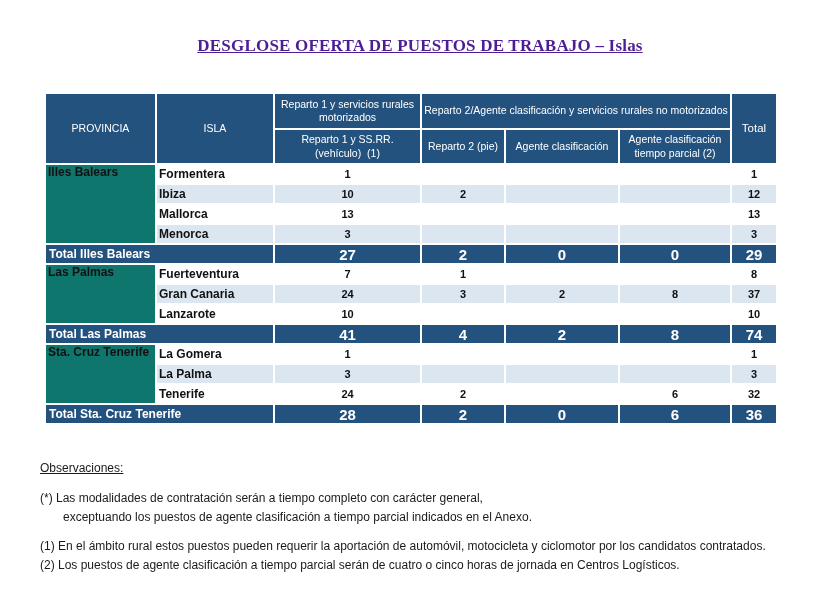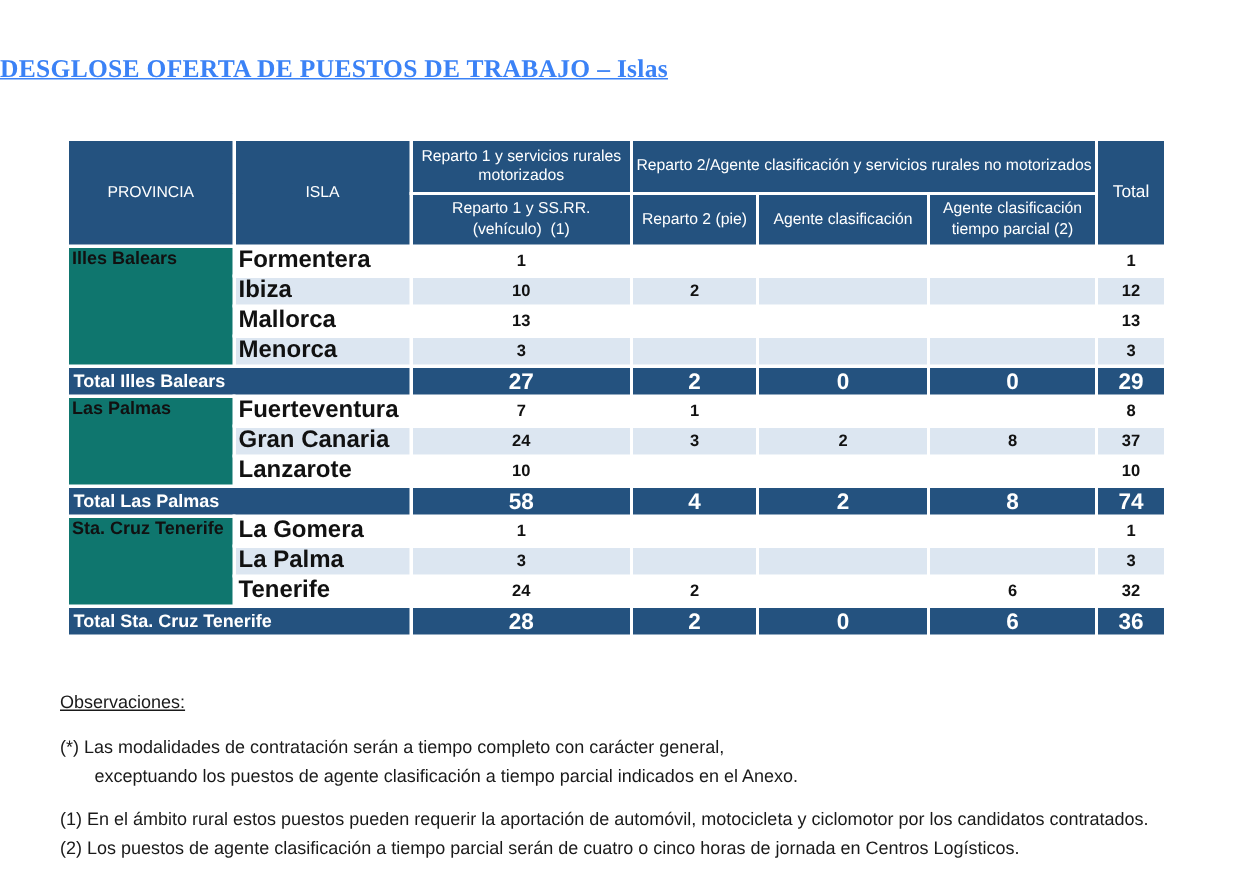--- a/index.html
+++ b/index.html
@@ -2,24 +2,25 @@
 <html style="--header-blue: #24527F; --row-light: #DCE6F1;"><head>
 <meta charset="utf-8">
 <style>
   * { margin:0; padding:0; box-sizing:border-box; }
   html,body { width:840px; height:590px; background:#ffffff; overflow:hidden; }
   body { font-family:"Liberation Sans", sans-serif; color:#111111; }
   .page { position:relative; width:840px; height:590px; background:#ffffff; }
 
   .title {
     position:absolute; top:36px; left:0; width:840px;
+    text-align:center;
     font-family:"Liberation Serif", serif;
     font-weight:bold; font-size:17px;
     text-decoration:underline;
-    color:#3b82f6;
+    color:#4c1d95;
     letter-spacing:0.2px;
   }
 
   table.jobs {
     position:absolute; left:44px; top:92px;
     width:732px;
     border-collapse:collapse;
     table-layout:fixed;
   }
   table.jobs th, table.jobs td {
@@ -41,21 +42,21 @@
   tbody tr { height:20px; }
 
   td.prov {
     font-weight:bold; font-size:12px;
     text-align:left; vertical-align:top;
     padding:2px 2px 0 3px;
     background:#0f766e;
     white-space:nowrap;
   }
   td.isla {
-    font-weight:bold; font-size:16px;
+    font-weight:bold; font-size:12px;
     text-align:left; padding-left:6px;
     white-space:nowrap;
   }
   td.num {
     font-weight:bold; font-size:11px;
     text-align:center;
   }
   tr.alt td { background:var(--row-light,#DCE6F1); }
 
   tr.total td {
@@ -174,21 +175,21 @@
       <tr>
         <td class="isla">Lanzarote</td>
         <td class="num">10</td>
         <td class="num"></td>
         <td class="num"></td>
         <td class="num"></td>
         <td class="num">10</td>
       </tr>
       <tr class="total">
         <td class="tlabel" colspan="2">Total Las Palmas</td>
-        <td class="num">58</td>
+        <td class="num">41</td>
         <td class="num">4</td>
         <td class="num">2</td>
         <td class="num">8</td>
         <td class="num">74</td>
       </tr>
 
       <tr>
         <td class="prov" rowspan="3">Sta. Cruz Tenerife</td>
         <td class="isla">La Gomera</td>
         <td class="num">1</td>

